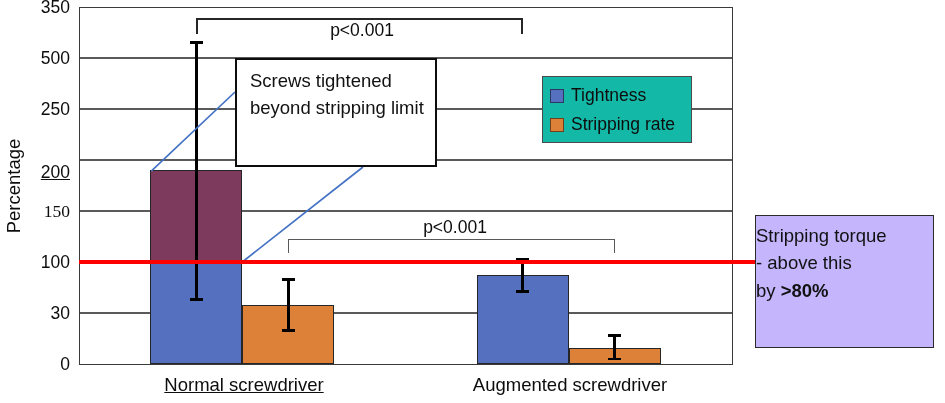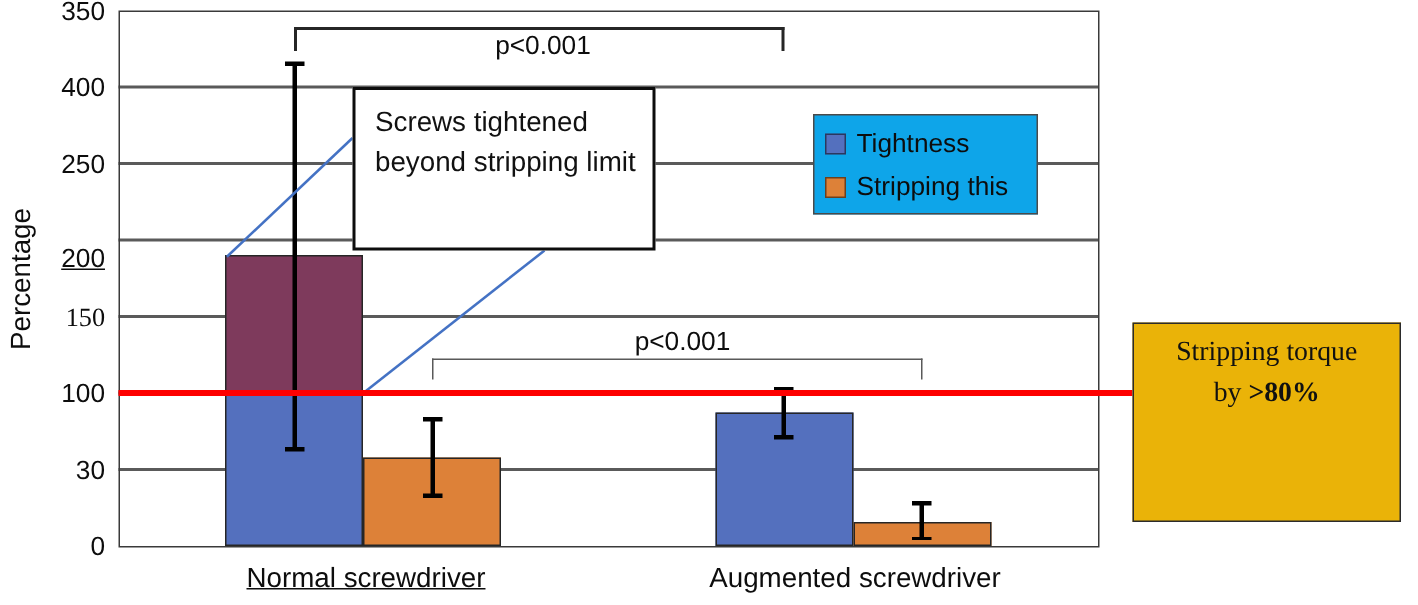--- a/index.html
+++ b/index.html
@@ -32,28 +32,28 @@
   #plabel1{left:262px;top:20px;}
   #plabel2{left:355px;top:217px;}
   
   #leaders{position:absolute;left:0;top:0;width:945px;height:403px;z-index:6;pointer-events:none;}
   
   #callout{position:absolute;left:235px;top:58px;width:202px;height:109px;
     background:#ffffff;border:2.6px solid #0d0d0d;padding:8px 10px 0 13px;
     font-size:18.5px;line-height:1.45;z-index:10;}
   
   #legend{position:absolute;left:542px;top:76px;width:150px;height:67px;
-    background:#0ea5e9;border:1.6px solid #4a4a4a;padding:8px 0 0 7px;z-index:10;}
+    background:#14b8a6;border:1.6px solid #4a4a4a;padding:8px 0 0 7px;z-index:10;}
   .legend-row{display:flex;align-items:center;gap:7px;margin-bottom:8px;
     font-size:17.5px;color:#0d0d0d;}
   .swatch{width:14px;height:14px;border:1.6px solid rgba(0,0,0,0.5);flex:0 0 auto;}
   
   #sidenote{position:absolute;left:755px;top:215px;width:179px;height:133px;
-    background:#eab308;border:1.6px solid #2b2b2b;text-align:center;
-    font-size:18.5px;line-height:1.48;padding-top:6px;z-index:10;font-family:Liberation Serif, serif;}
+    background:#c4b5fd;border:1.6px solid #2b2b2b;
+    font-size:18.5px;line-height:1.48;padding-top:6px;z-index:10;}
 </style>
 </head>
 <body>
 
 <div id="fig">
 
   <div class="ylabel">Percentage</div>
 
   <div class="plot-border"></div>
 
@@ -69,45 +69,46 @@
     <span>Screws tightened beyond stripping limit</span>
   </div>
 
   <div id="legend">
     <div class="legend-row">
       <span class="swatch" style="background: rgb(84, 112, 190);"></span>
       <span>Tightness</span>
     </div>
     <div class="legend-row">
       <span class="swatch" style="background: rgb(221, 129, 56);"></span>
-      <span>Stripping this</span>
+      <span>Stripping rate</span>
     </div>
   </div>
 
   <div id="sidenote">
     <div>Stripping torque</div>
+    <div>- above this</div>
     <div><span>by </span><b>&gt;80%</b></div>
   </div>
 
   <div class="catlabel" style="left:134px;text-decoration:underline;">Normal screwdriver</div>
   <div class="catlabel" style="left:460px;">Augmented screwdriver</div>
 
 <div class="gridline" style="left: 79px; top: 312.35px; width: 653px;"></div>
     <div class="gridline" style="left: 79px; top: 261.35px; width: 653px;"></div>
     <div class="gridline" style="left: 79px; top: 210.35px; width: 653px;"></div>
     <div class="gridline" style="left: 79px; top: 159.35px; width: 653px;"></div>
     <div class="gridline" style="left: 79px; top: 108.35px; width: 653px;"></div>
     <div class="gridline" style="left: 79px; top: 57.35px; width: 653px;"></div>
     <div class="ytick" style="top: 353px;">0</div>
     <div class="ytick" style="top: 302px;">30</div>
     <div class="ytick" style="top: 251px;">100</div>
     <div class="ytick" style="top: 200px; font-family: Liberation Serif, serif;">150</div>
     <div class="ytick" style="top: 161px; text-decoration: underline;">200</div>
     <div class="ytick" style="top: 98px;">250</div>
-    <div class="ytick" style="top: 47px;">400</div>
+    <div class="ytick" style="top: 47px;">500</div>
     <div class="ytick" style="top: -4px;">350</div>
     <div class="bar" style="left: 150.25px; top: 262px; width: 92px; height: 102px; background: rgb(84, 112, 190);"></div>
     <div class="bar" style="left: 150.25px; top: 170.2px; width: 92px; height: 91.8px; background: rgb(126, 58, 92);"></div>
     <div class="bar" style="left: 242.25px; top: 304.84px; width: 92px; height: 59.16px; background: rgb(221, 129, 56);"></div>
     <div class="bar" style="left: 476.75px; top: 275.26px; width: 92px; height: 88.74px; background: rgb(84, 112, 190);"></div>
     <div class="bar" style="left: 568.75px; top: 347.68px; width: 92px; height: 16.32px; background: rgb(221, 129, 56);"></div>
     <div class="errline" style="left: 194.95px; top: 42.7px; height: 257.04px;"></div>
     <div class="errcap" style="left: 189.75px; top: 41.4px;"></div>
     <div class="errcap" style="left: 189.75px; top: 298.44px;"></div>
     <div class="errline" style="left: 286.95px; top: 279.34px; height: 51px;"></div>

